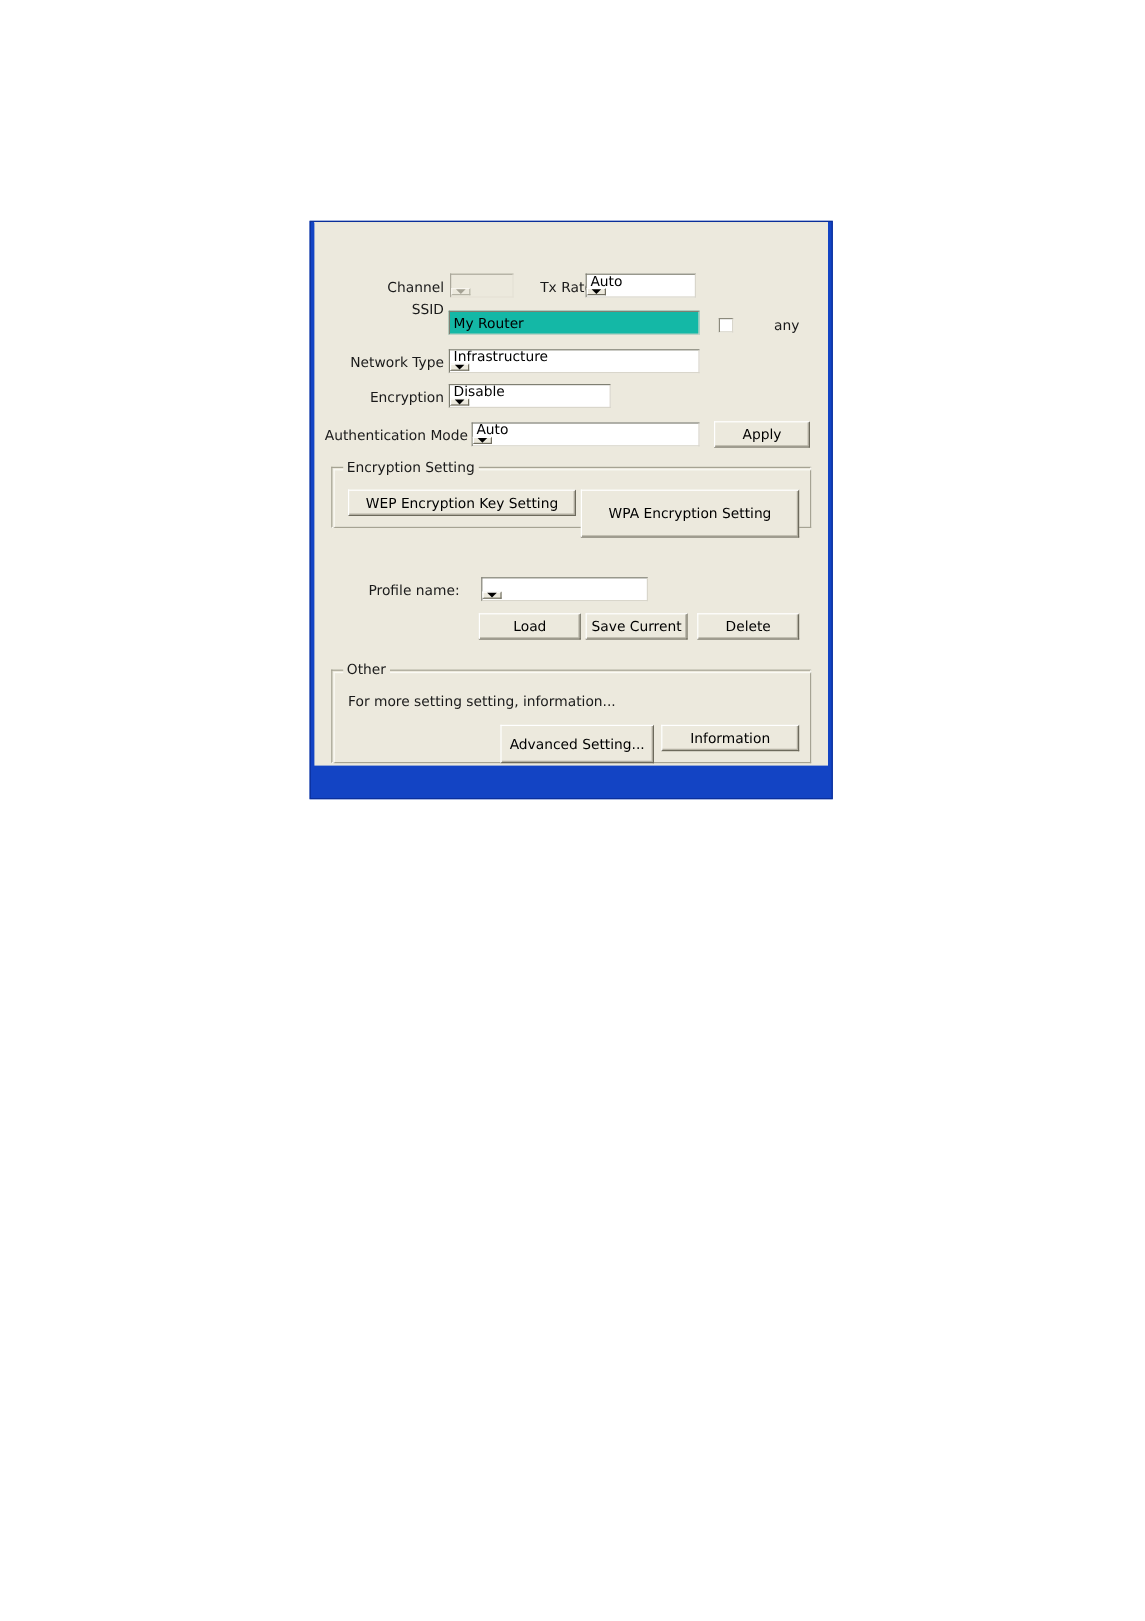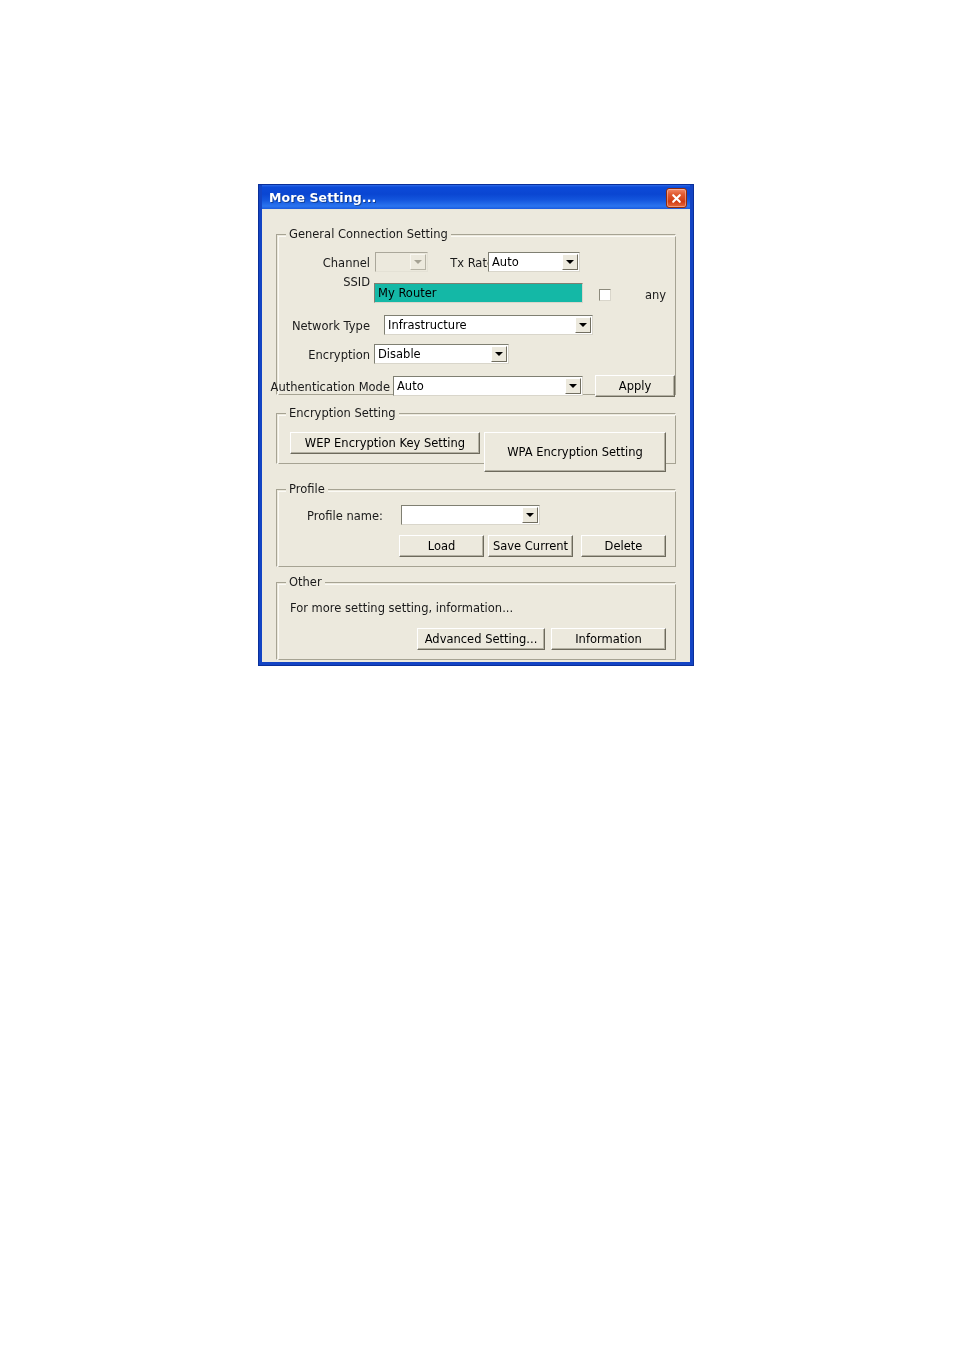--- a/index.html
+++ b/index.html
@@ -151,20 +151,21 @@
   .combo {
     position: absolute;
     background: #ffffff;
     border: 1px solid #7f7f72;
     border-right-color: #d9d6cb;
     border-bottom-color: #d9d6cb;
     box-sizing: border-box;
     display: flex;
     align-items: stretch;
     z-index: 3;
+    flex-direction: column;
   }
   .combo-text {
     flex: 1;
     display: flex;
     align-items: center;
     padding-left: 3px;
     font-size: 11.5px;
     font-family: "DejaVu Sans", sans-serif;
     color: #000000;
     white-space: nowrap;
@@ -262,34 +263,23 @@
     z-index: 3;
   }
 </style>
 </head>
 <body>
 
 <div class="page">
 
   <div class="dialog">
 
-    <div class="titlebar">
-      <span class="titlebar-text">More Setting...</span>
-      <div class="close-btn">
-        <svg width="11" height="11" viewBox="0 0 11 11">
-          <path d="M2.2 2.2 L8.8 8.8 M8.8 2.2 L2.2 8.8" stroke="#ffffff" stroke-width="2.1" stroke-linecap="round"></path>
-        </svg>
-      </div>
-    </div>
 
     <div class="client">
 
-      <div class="group" style="left:14px; top:24px; width:400px; height:161px;">
-        <span class="group-title">General Connection Setting</span>
-      </div>
 
       <div class="lbl" style="left:36px; top:46px; width:72px;">Channel</div>
       <div class="combo disabled" style="left:113px; top:42px; width:53px; height:20px;">
         <span class="combo-text"></span>
         <span class="combo-btn">
           <span class="arrow"></span>
         </span>
       </div>
 
       <div class="lbl" style="left:176px; top:46px; width:56px;">Tx Rate</div>
@@ -302,21 +292,21 @@
 
       <div class="lbl" style="left:52px; top:65px; width:56px;">SSID</div>
       <div class="textfield" style="left:112px; top:73px; width:209px; height:20px;" title="">My Router</div>
 
       <div class="checkbox-wrap" style="left:337px; top:78px;gap:28px;">
         <span class="checkbox"></span>
         <span class="checkbox-label">any</span>
       </div>
 
       <div class="lbl" style="left:10px; top:109px; width:98px;">Network Type</div>
-      <div class="combo" style="left:112px; top:105px; width:209px; height:20px;margin-left:10px;">
+      <div class="combo" style="left:112px; top:105px; width:209px; height:20px;">
         <span class="combo-text">Infrastructure</span>
         <span class="combo-btn">
           <span class="arrow"></span>
         </span>
       </div>
 
       <div class="lbl" style="left:34px; top:138px; width:74px;">Encryption</div>
       <div class="combo" style="left:112px; top:134px; width:135px; height:20px;">
         <span class="combo-text">Disable</span>
         <span class="combo-btn">
@@ -334,41 +324,38 @@
 
       <div class="btn" style="left:333px; top:165px; width:80px; height:22px;">Apply</div>
 
       <div class="group" style="left:14px; top:203px; width:400px; height:51px;">
         <span class="group-title">Encryption Setting</span>
       </div>
 
       <div class="btn" style="left:28px; top:222px; width:190px; height:22px;">WEP Encryption Key Setting</div>
       <div class="btn" style="left:222px; top:222px; width:182px; height:40px;">WPA Encryption Setting</div>
 
-      <div class="group" style="left:14px; top:279px; width:400px; height:78px;">
-        <span class="group-title">Profile</span>
-      </div>
 
       <div class="lbl lbl-left" style="left:28px; top:299px; width:110px;text-align:center;">Profile name:</div>
       <div class="combo" style="left:139px; top:295px; width:139px; height:20px;">
         <span class="combo-text"></span>
         <span class="combo-btn">
           <span class="arrow"></span>
         </span>
       </div>
 
       <div class="btn" style="left:137px; top:325px; width:85px; height:22px;">Load</div>
       <div class="btn" style="left:226px; top:325px; width:85px; height:22px;">Save Current</div>
       <div class="btn" style="left:319px; top:325px; width:85px; height:22px;">Delete</div>
 
       <div class="group" style="left:14px; top:372px; width:400px; height:78px;text-align:center;">
         <span class="group-title">Other</span>
       </div>
 
       <div class="static-text" style="left:28px; top:391px;">For more setting setting, information...</div>
 
-      <div class="btn" style="left:155px; top:418px; width:128px; height:22px;">Advanced Setting...</div>
+      <div class="btn" style="left:155px; top:418px; width:128px; height:32px;">Advanced Setting...</div>
       <div class="btn" style="left:289px; top:418px; width:115px; height:22px;">Information</div>
 
     </div>
   </div>
 
 </div>
 
 </body></html>

